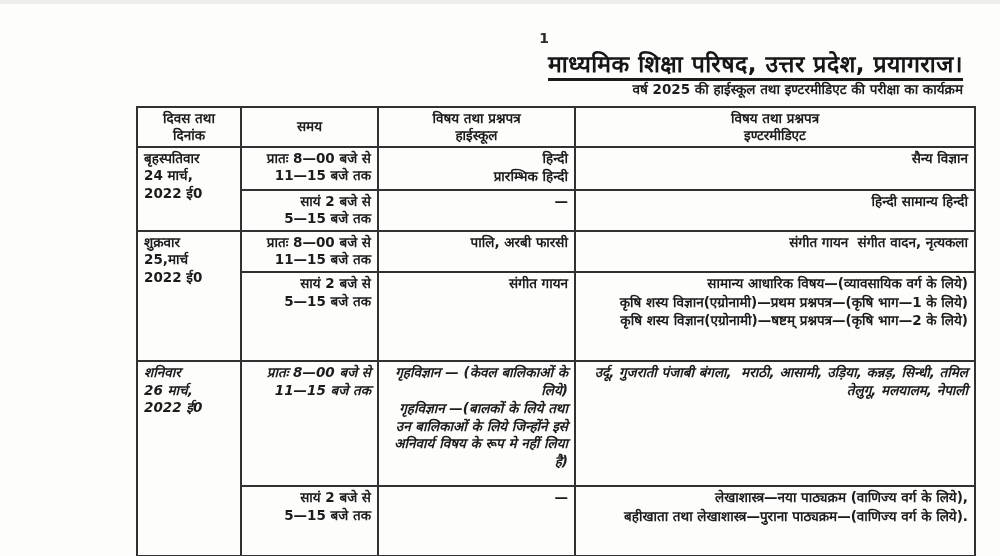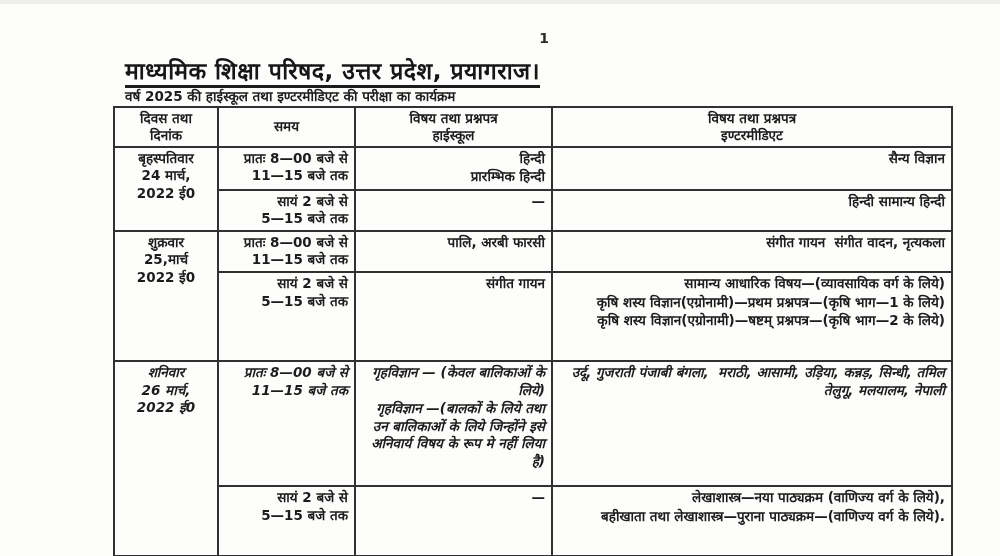--- a/index.html
+++ b/index.html
@@ -29,23 +29,23 @@
     position: absolute;
     top: 30px; left: 125px;
     width: 838px;
     text-align: center;
     font-size: 14px;
     font-weight: 700;
     color: #2a2a2a;
   }
   .title-block {
     position: absolute;
-    top: 59px; left: 125px;
+    top: 52px; left: 125px;
     width: 838px;
-    text-align: left;
+    text-align: right;
     line-height: 1.1;
   }
   .doc-title {
     display: inline-block;
     font-size: 23px;
     font-weight: 700;
     color: #161616;
     border-bottom: 3px solid #1c1c1c;
     padding-bottom: 1px;
     letter-spacing: 0.5px;
@@ -53,21 +53,21 @@
   }
   .doc-subtitle {
     margin-top: 1px;
     font-size: 13.5px;
     font-weight: 700;
     color: #1d1d1d;
     white-space: nowrap;
   }
   table.schedule {
     position: absolute;
-    left: 113px;
+    left: 136px;
     top: 106px;
     border-collapse: collapse;
     table-layout: fixed;
     width: 838px;
     background: #fdfdfc;
   }
   table.schedule col.c-day   { width: 104px; }
   table.schedule col.c-time  { width: 137px; }
   table.schedule col.c-hs    { width: 197px; }
   table.schedule col.c-inter { width: 400px; }
@@ -81,21 +81,21 @@
     overflow: hidden;
   }
   table.schedule th {
     vertical-align: middle;
     text-align: center;
     font-weight: 700;
     line-height: 1.25;
     padding: 2px 4px;
   }
   td.day-cell {
-    text-align: center;
+    text-align: left;
     line-height: 1.5;
     padding-top: 4px;
   }
   td.time-cell {
     text-align: right;
     line-height: 1.25;
     padding-top: 3px;
   }
   td.hs-cell, td.inter-cell {
     text-align: right;

